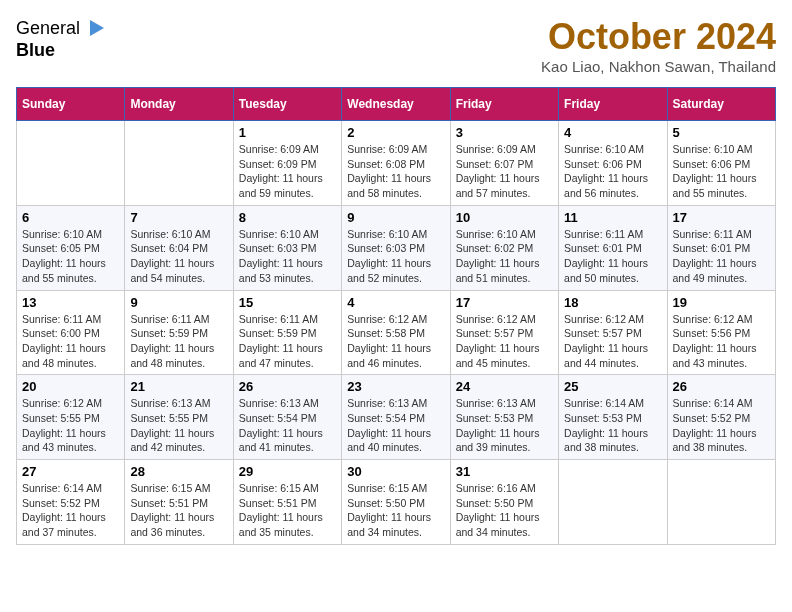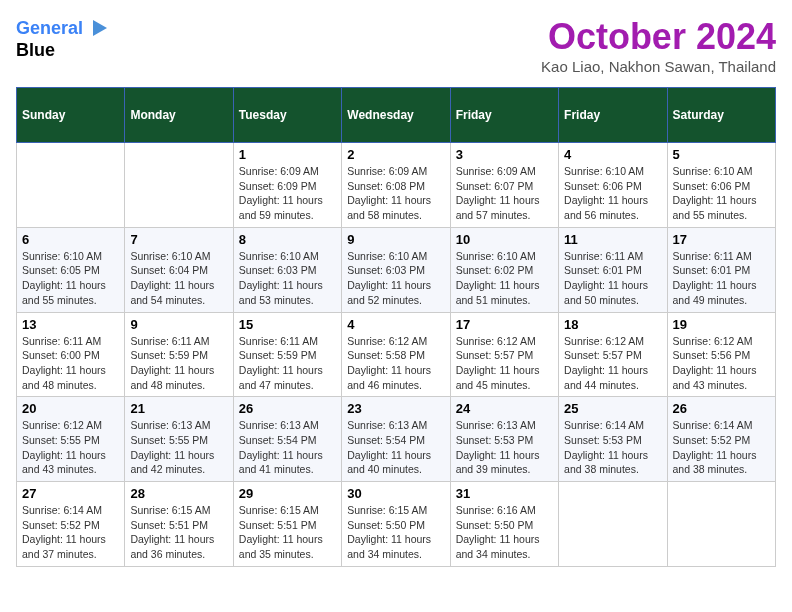--- a/index.html
+++ b/index.html
@@ -15,55 +15,55 @@
       justify-content: space-between;
       align-items: flex-start;
       margin-bottom: 12px;
     }
     .logo {
       display: flex;
       align-items: center;
     }
     .logo-text-general {
       font-size: 18px;
-      font-weight: bold;
-      color: #3b82f6;
+      font-weight: normal;
+      color: #000000;
     }
     .logo-text-blue {
       font-size: 18px;
       font-weight: bold;
       color: #000000;
     }
     .logo-icon {
       width: 24px;
       height: 24px;
       margin-left: 2px;
     }
     .title-block {
       text-align: right;
     }
     .month-title {
       font-size: 36px;
       font-weight: bold;
-      color: #a21caf;
+      color: #a16207;
     }
     .location-title {
       font-size: 15px;
       color: #555;
     }
     .calendar {
       width: 100%;
       border-collapse: collapse;
       font-size: 11px;
     }
     .calendar th {
-      background-color: #14532d;
+      background-color: #be185d;
       color: #fff;
       text-align: left;
-      padding: 20px 5px;
+      padding: 9px 5px;
       font-size: 12px;
       font-weight: bold;
       border: 1px solid #3a62b4;
     }
     .calendar td {
       border: 1px solid #ccc;
       vertical-align: top;
       padding: 4px 5px;
       width: 108px;
       min-height: 80px;

